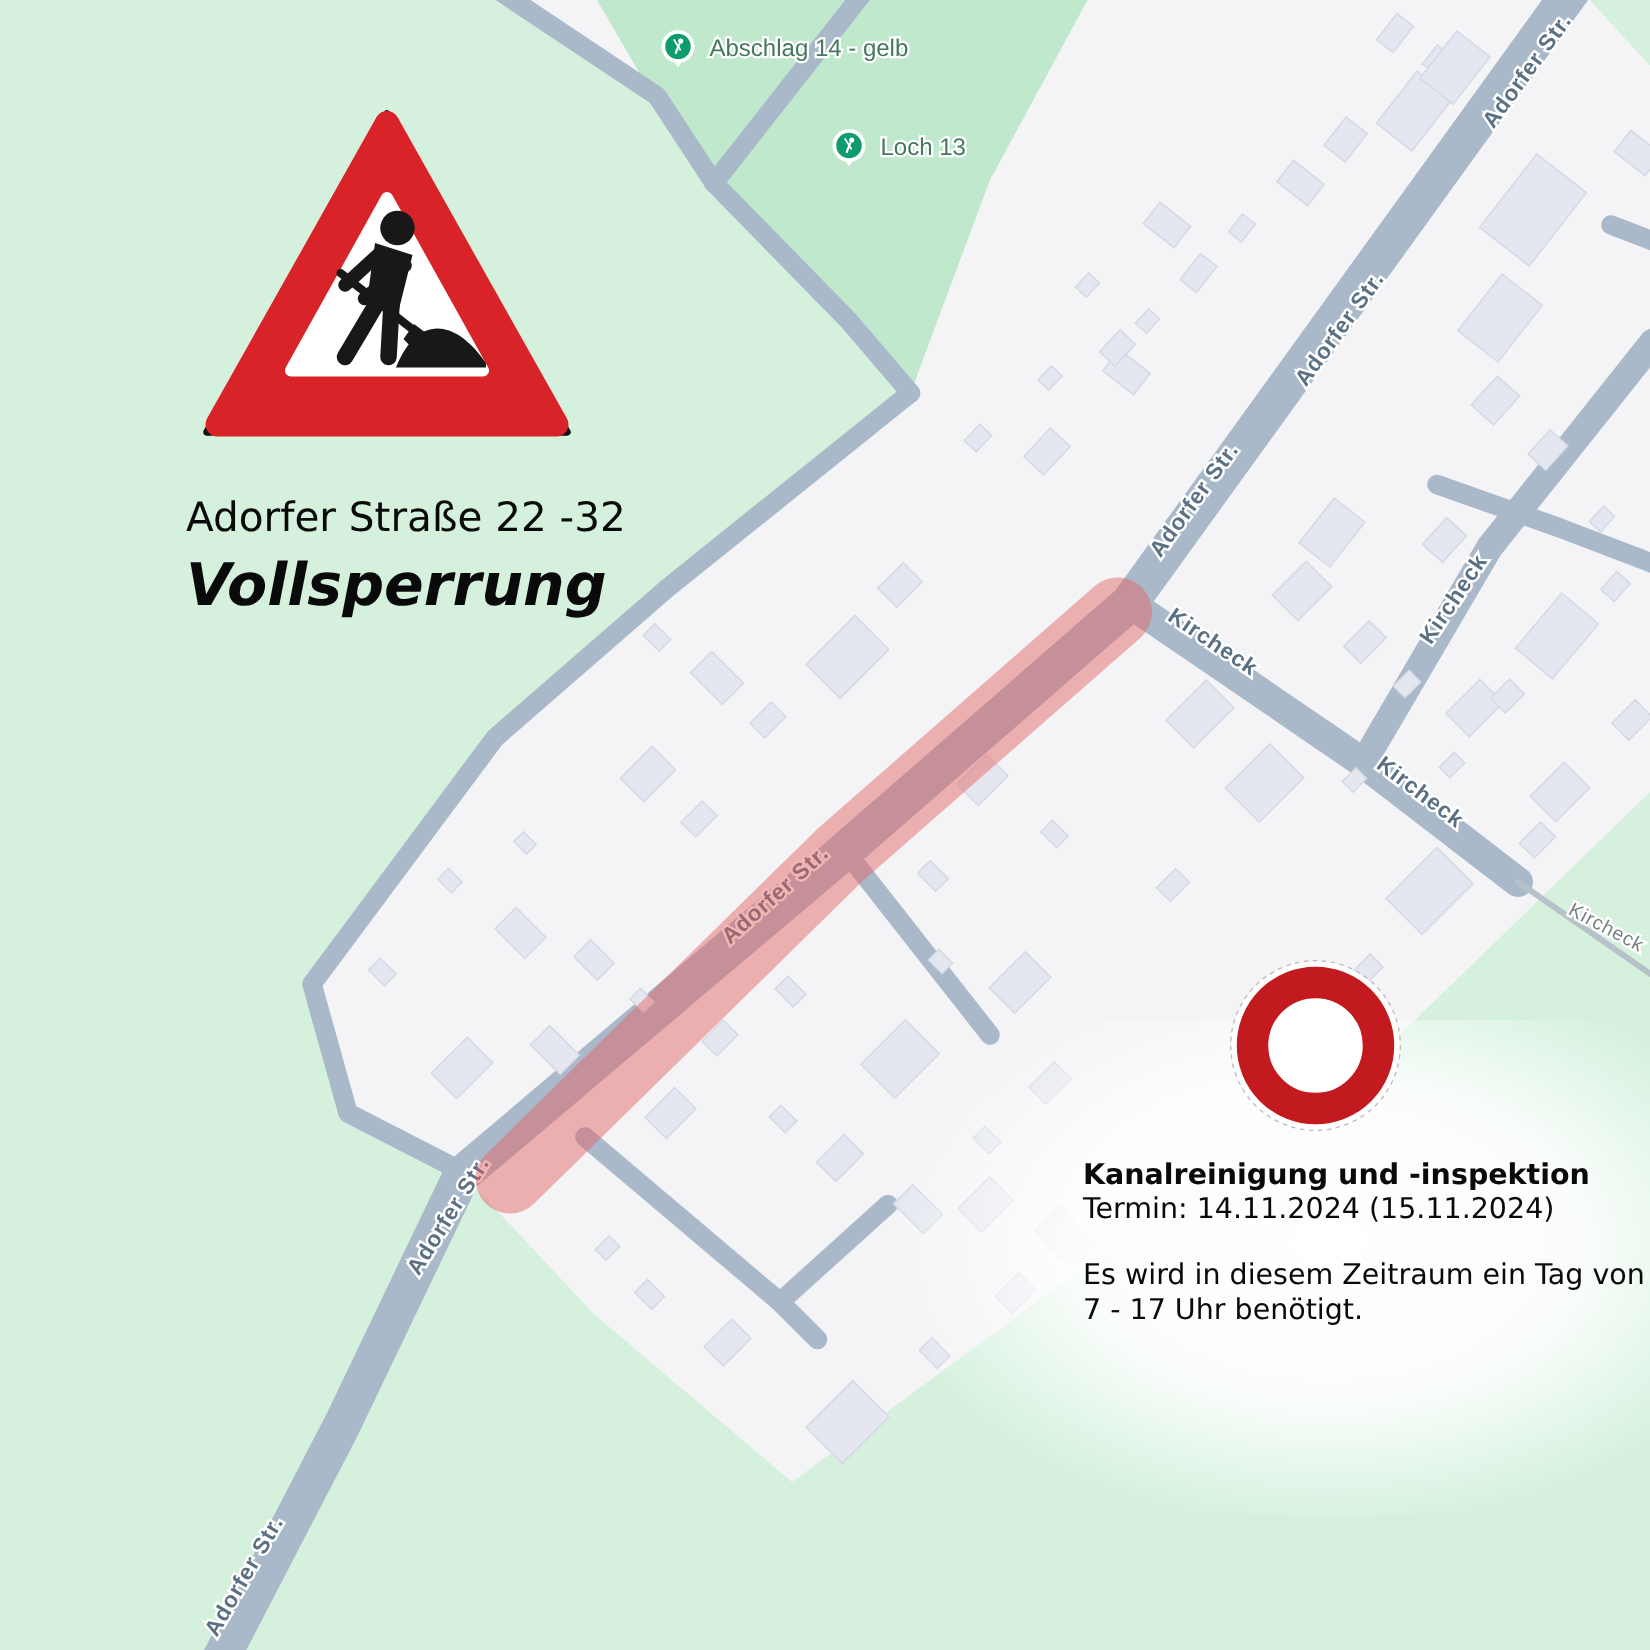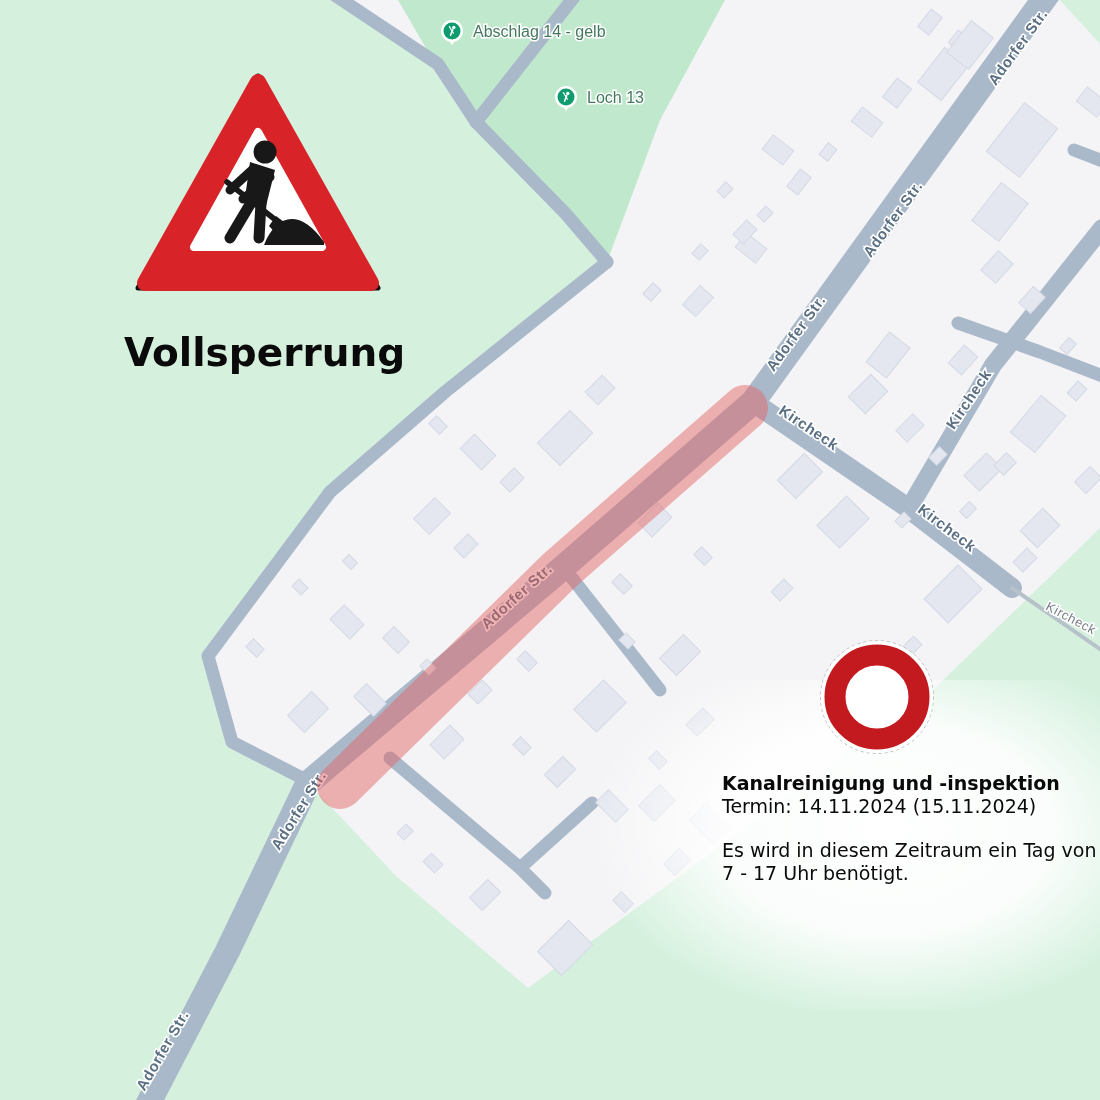--- a/index.html
+++ b/index.html
@@ -7,21 +7,21 @@
   #stage{position:relative;width:1100px;height:1100px;}
   #map-svg{position:absolute;left:0;top:0;}
   .street-label{font-family:"Liberation Sans",sans-serif;font-size:15px;font-weight:bold;
     letter-spacing:.6px;fill:#5b7083;stroke:#ffffff;stroke-width:3.2px;paint-order:stroke;}
   .street-label.small{font-size:13px;font-weight:normal;fill:#787f85;stroke-width:3px;}
   .poi-label{font-family:"Liberation Sans",sans-serif;font-size:16px;fill:#45785f;
     stroke:#ffffff;stroke-width:3px;paint-order:stroke;}
   .anno{position:absolute;pointer-events:none;}
   #caption{left:124px;top:330px;color:#0a0a0a;}
   #caption .l1{font-size:27px;margin:0 0 7px 0;white-space:nowrap;}
-  #caption .l2{font-size:39px;font-weight:bold;margin:0;white-space:nowrap;}
+  #caption .l2{font-size:39px;font-weight:bold;margin:0;white-space:nowrap;font-style:italic;}
   #info-glow{left:600px;top:680px;width:520px;height:330px;
     background:radial-gradient(ellipse at 55% 45%,rgba(255,255,255,.98) 0%,rgba(255,255,255,.88) 42%,rgba(255,255,255,0) 74%);}
   #info-box{left:722px;top:772px;width:380px;color:#0a0a0a;font-size:19px;line-height:23px;}
   #info-box .t{font-weight:bold;}
   #info-box .gap{height:21px;}
   #warning-sign{left:124px;top:62px;}
   #no-entry-sign{left:818px;top:638px;}
 </style>
 </head>
 <body>
@@ -180,20 +180,21 @@
       <path d="M146 115 L119 137" stroke="#181818" stroke-width="9" stroke-linecap="round"></path>
       <path d="M103 120 L158 163" stroke="#181818" stroke-width="5.5" stroke-linecap="round"></path>
       <path d="M152 154 L172 169 L159 179 L145 164 Z"></path>
       <path d="M128 139 L106 176" stroke="#181818" stroke-width="11" stroke-linecap="round"></path>
       <path d="M137 141 L135 176" stroke="#181818" stroke-width="11" stroke-linecap="round"></path>
       <path d="M140 183 C152 152 176 146 200 180 L200 183 Z"></path>
     </g>
   </svg>
 
   <div id="caption" class="anno">
+    <p class="l1">Adorfer Straße 22 -32</p>
     <p class="l2">Vollsperrung</p>
   </div>
 
   <div id="info-glow" class="anno"></div>
 
   <svg id="no-entry-sign" class="anno" width="118" height="118" viewBox="0 0 118 118">
     <circle cx="59" cy="59" r="56.5" fill="none" stroke="#bdbdbd" stroke-width="1" stroke-dasharray="3 3"></circle>
     <circle cx="59" cy="59" r="56" fill="#ffffff"></circle>
     <circle cx="59" cy="59" r="42" fill="#ffffff" stroke="#c31a1f" stroke-width="21"></circle>
   </svg>

